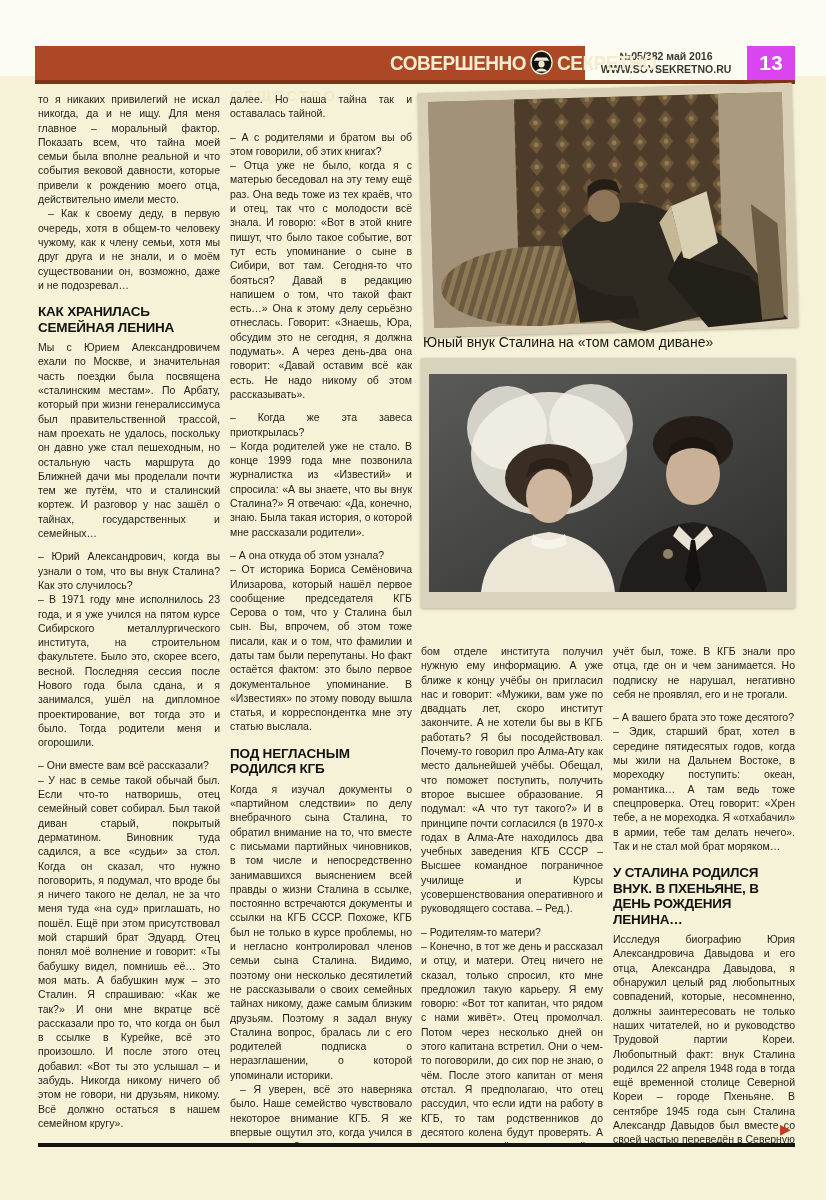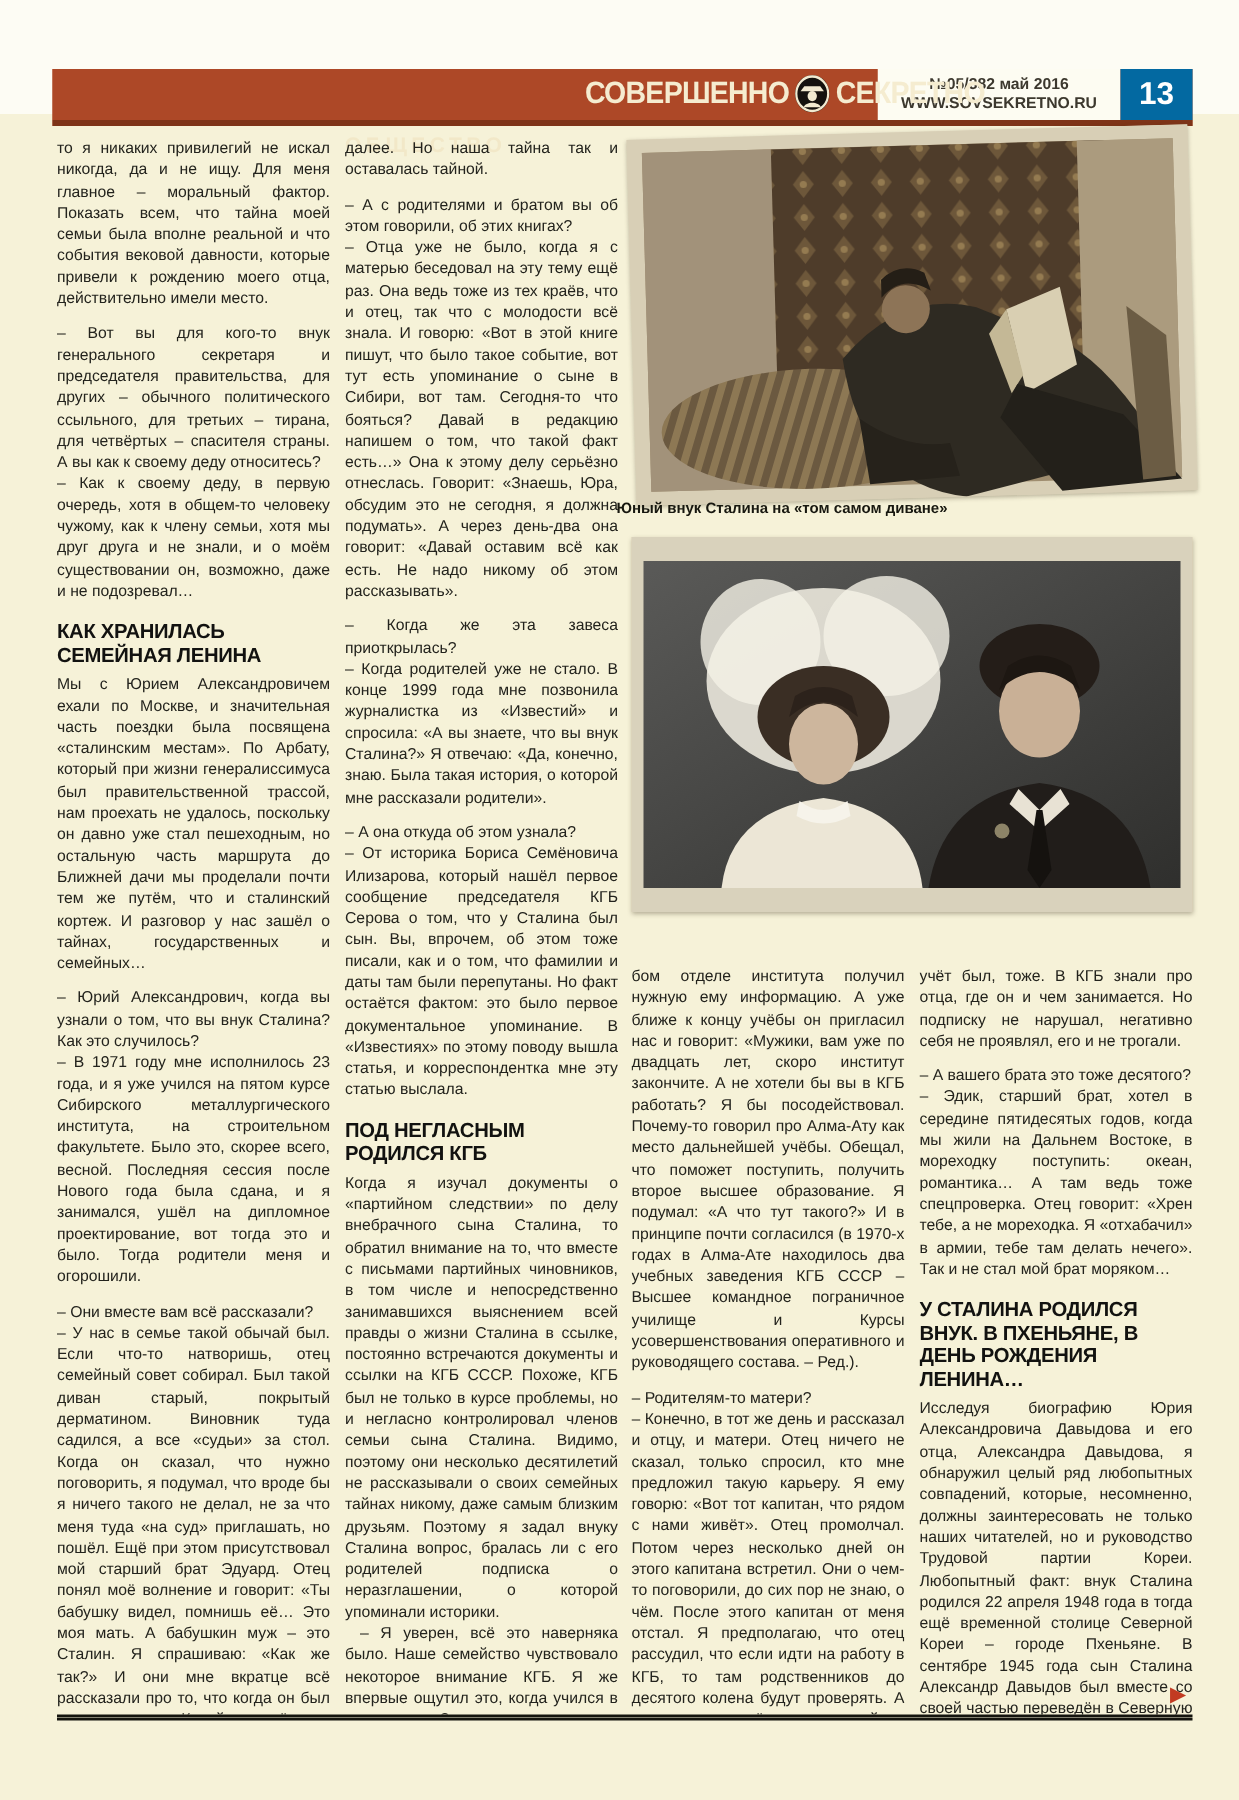--- a/index.html
+++ b/index.html
@@ -6,41 +6,41 @@
   body { font-family:"Liberation Sans","DejaVu Sans",sans-serif; background:#e8e6da; }
   .page { position:relative; width:826px; height:1200px; background:#fdfcf4; overflow:hidden; margin:0 auto; }
   .paper-bg { position:absolute; left:0; top:76px; width:826px; height:1124px; background:#f6f2d8; }
 
   
   .header-bar { position:absolute; left:35px; top:46px; width:760px; height:34px; display:flex; background:#ad4827; border-bottom:4px solid #7e3418; }
   .bar-left { position:relative; flex:1; background:#ad4827; }
   .section-title { position:absolute; left:195px; top:9px; color:#f2e8c8; font-size:14px; font-weight:bold; letter-spacing:3px;margin-top:33px; }
   .masthead { position:absolute; left:355px; top:4px; display:flex; align-items:center; gap:3px; color:#f5ecd0; font-weight:bold; font-size:19px; letter-spacing:-0.5px; transform:scaleY(1.08); white-space:nowrap; }
   .issue-box { width:162px; background:#fdfcf2; color:#3c382e; font-weight:bold; font-size:10.5px; display:flex; flex-direction:column; justify-content:center; align-items:center; line-height:13px; }
-  .page-box { width:48px; background:#0369a1; color:#fff; font-weight:bold; font-size:21px; display:flex; align-items:center; justify-content:center; }
+  .page-box { width:48px; background:#d946ef; color:#fff; font-weight:bold; font-size:21px; display:flex; align-items:center; justify-content:center; }
 
   
   .col { position:absolute; overflow:hidden; color:#23231d; font-size:10.5px; line-height:14.3px; text-align:justify; }
   #col1 { left:38px;  top:92px;  width:182px; height:1051px; }
   #col2 { left:230px; top:92px;  width:182px; height:1051px; }
   #col3 { left:421px; top:644px; width:182px; height:499px; }
   #col4 { left:613px; top:644px; width:182px; height:499px; }
   .col p { margin:0; }
   .col p.question { font-weight:normal; margin-top:9px; }
   .col p.normal + p.normal { text-indent:10px; }
   .col h2.headline { font-family:"Liberation Sans",sans-serif; font-weight:bold; color:#121210; font-size:13.5px; line-height:15.5px; letter-spacing:-0.2px; margin:12px 0 5px 0; text-align:left; }
   .col > :first-child { margin-top:0 !important; }
 
   
   .photo-wrap { position:absolute; left:421px; width:374px; }
   #photo1 { top:88px; height:244px; transform:rotate(-1.6deg); }
   #photo2 { top:358px; height:250px; }
   .photo-frame { width:100%; height:100%; background:#ddd3ba; box-shadow:0 1px 3px rgba(60,50,30,.35); padding:0; }
   .photo-frame svg { display:block; width:100%; height:100%; }
-  .caption { position:absolute; left:411px; width:372px; font-size:10px; font-weight:bold; color:#17170f; }
+  .caption { position:absolute; left:423px; width:372px; font-size:14px; font-weight:normal; color:#17170f; }
   #caption1 { top:334px; }
   #caption2 { top:613px; }
 
   
   .bottom-rule { position:absolute; left:38px; top:1143px; width:757px; height:0; border-top:2px solid #14140e; box-shadow:0 2px 0 #14140e; }
   .cont-arrow { position:absolute; left:780px; top:1122px; color:#c23b22; font-size:14px; line-height:14px; }
 </style>
 </head>
 <body>
 
@@ -133,21 +133,20 @@
         <path d="M198 234 q10 -62 74 -70 q64 8 74 70z" fill="#211d1a"></path>
         <path d="M258 168 l14 14 14 -14 6 10 -20 18 -20 -18z" fill="#e8e2d4"></path>
         <path d="M270 182 l4 0 6 40 -8 12 -8 -12z" fill="#15120f"></path>
         <circle cx="247" cy="196" r="5" fill="#8d8468"></circle>
       </svg>
     </div>
   </div>
 
   <div class="col" id="col1">
       <p class="normal">то я никаких привилегий не искал никогда, да и не ищу. Для меня главное – моральный фактор. Показать всем, что тайна моей семьи была вполне реальной и что события вековой давности, которые привели к рождению моего отца, действительно имели место.</p>
-      <p class="question">– Вот вы для кого-то внук генерального секретаря и председателя правительства, для других – обычного политического ссыльного, для третьих – тирана, для четвёртых – спасителя страны. А вы как к своему деду относитесь?</p>
       <p class="normal">– Как к своему деду, в первую очередь, хотя в общем-то человеку чужому, как к члену семьи, хотя мы друг друга и не знали, и о моём существовании он, возможно, даже и не подозревал…</p>
       <h2 class="headline">КАК ХРАНИЛАСЬ СЕМЕЙНАЯ ЛЕНИНА</h2>
       <p class="normal">Мы с Юрием Александровичем ехали по Москве, и значительная часть поездки была посвящена «сталинским местам». По Арбату, который при жизни генералиссимуса был правительственной трассой, нам проехать не удалось, поскольку он давно уже стал пешеходным, но остальную часть маршрута до Ближней дачи мы проделали почти тем же путём, что и сталинский кортеж. И разговор у нас зашёл о тайнах, государственных и семейных…</p>
       <p class="question">– Юрий Александрович, когда вы узнали о том, что вы внук Сталина? Как это случилось?</p>
       <p class="normal">– В 1971 году мне исполнилось 23 года, и я уже учился на пятом курсе Сибирского металлургического института, на строительном факультете. Было это, скорее всего, весной. Последняя сессия после Нового года была сдана, и я занимался, ушёл на дипломное проектирование, вот тогда это и было. Тогда родители меня и огорошили.</p>
       <p class="question">– Они вместе вам всё рассказали?</p>
       <p class="normal">– У нас в семье такой обычай был. Если что-то натворишь, отец семейный совет собирал. Был такой диван старый, покрытый дерматином. Виновник туда садился, а все «судьи» за стол. Когда он сказал, что нужно поговорить, я подумал, что вроде бы я ничего такого не делал, не за что меня туда «на суд» приглашать, но пошёл. Ещё при этом присутствовал мой старший брат Эдуард. Отец понял моё волнение и говорит: «Ты бабушку видел, помнишь её… Это моя мать. А бабушкин муж – это Сталин. Я спрашиваю: «Как же так?» И они мне вкратце всё рассказали про то, что когда он был в ссылке в Курейке, всё это произошло. И после этого отец добавил: «Вот ты это услышал – и забудь. Никогда никому ничего об этом не говори, ни друзьям, никому. Всё должно остаться в нашем семейном кругу».</p>
     </div>
   <div class="col" id="col2">
       <p class="normal">далее. Но наша тайна так и оставалась тайной.</p>

